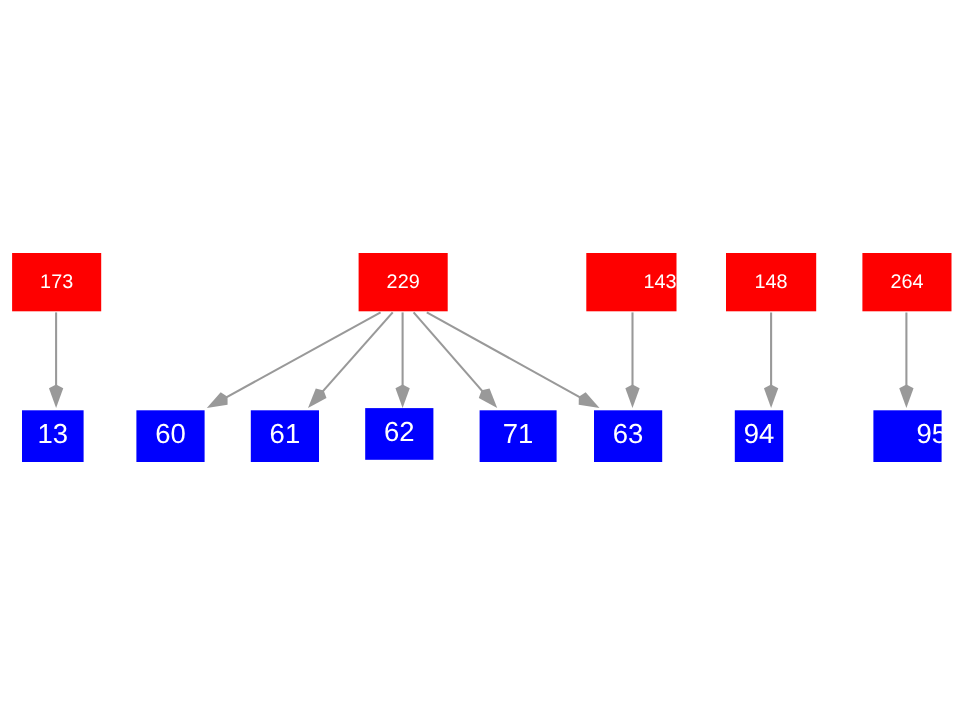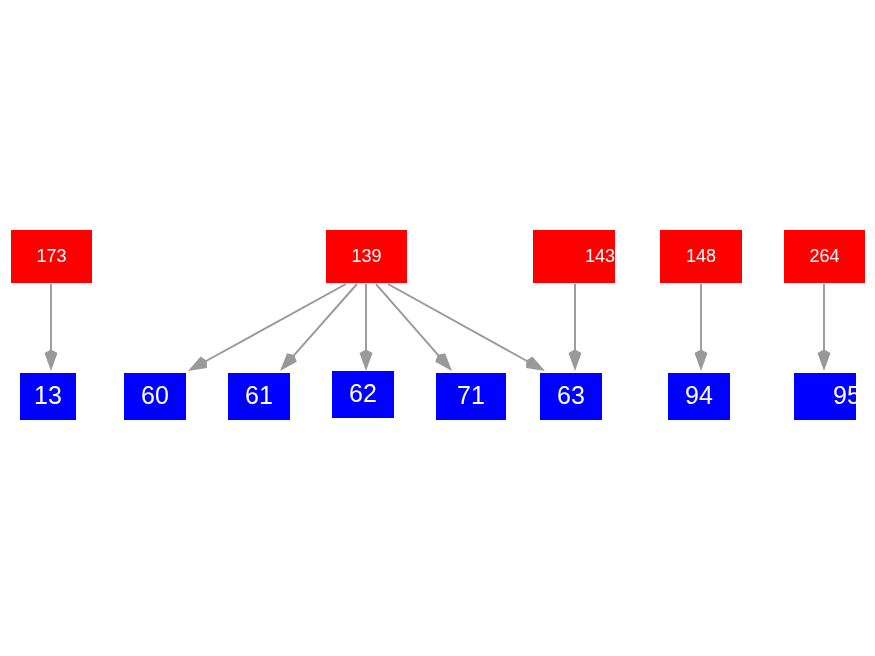--- a/index.html
+++ b/index.html
@@ -85,21 +85,21 @@
       <g>
         <line x1="824" y1="284" x2="824" y2="355" stroke="#999999" stroke-width="1.9"></line>
         <polygon points="824,371 817.5,353 824,349.5 830.5,353" fill="#999999"></polygon>
       </g>
     </svg>
   <div id="node-layer">
       <div class="node node-parent" style="left: 11px; top: 230px; width: 81px; height: 53px;">
         <span class="node-label">173</span>
       </div>
       <div class="node node-parent" style="left: 326px; top: 230px; width: 81px; height: 53px;">
-        <span class="node-label">139</span>
+        <span class="node-label">229</span>
       </div>
       <div class="node node-parent" style="left: 533px; top: 230px; width: 82px; height: 53px; justify-content: flex-end;">
         <span class="node-label">143</span>
       </div>
       <div class="node node-parent" style="left: 660px; top: 230px; width: 82px; height: 53px;">
         <span class="node-label">148</span>
       </div>
       <div class="node node-parent" style="left: 784px; top: 230px; width: 81px; height: 53px;">
         <span class="node-label">264</span>
       </div>
@@ -114,20 +114,20 @@
       </div>
       <div class="node node-child" style="left: 332px; top: 371px; width: 62px; height: 47px;">
         <span class="node-label">62</span>
       </div>
       <div class="node node-child" style="left: 436px; top: 373px; width: 70px; height: 47px; text-align: right;">
         <span class="node-label">71</span>
       </div>
       <div class="node node-child" style="left: 540px; top: 373px; width: 62px; height: 47px;">
         <span class="node-label">63</span>
       </div>
-      <div class="node node-child" style="left: 668px; top: 373px; width: 62px; height: 47px;">
+      <div class="node node-child" style="left: 668px; top: 373px; width: 44px; height: 47px;">
         <span class="node-label">94</span>
       </div>
       <div class="node node-child" style="left: 794px; top: 373px; width: 62px; height: 47px; padding-left: 44px;">
         <span class="node-label">95</span>
       </div>
     </div>
 </div>
 
 </body></html>

